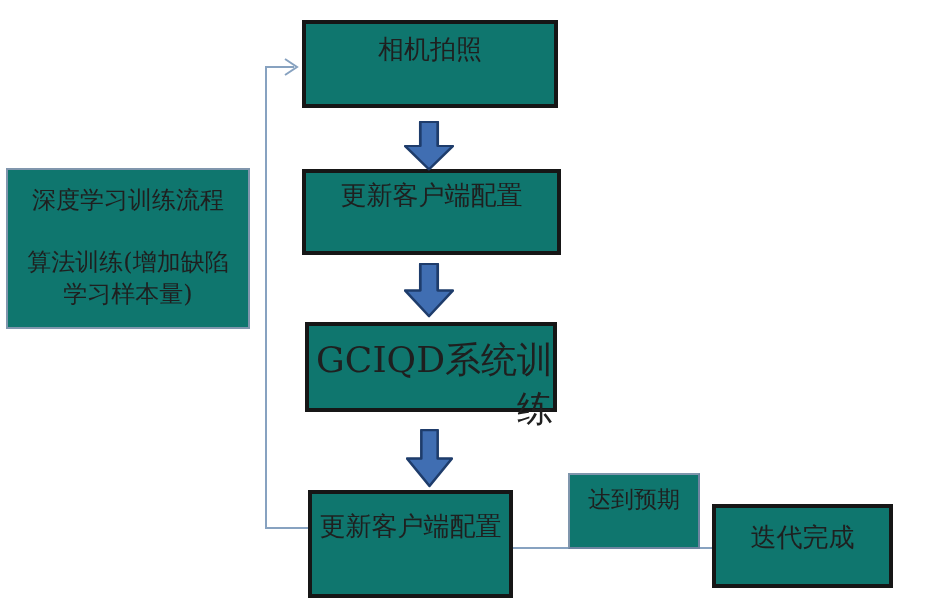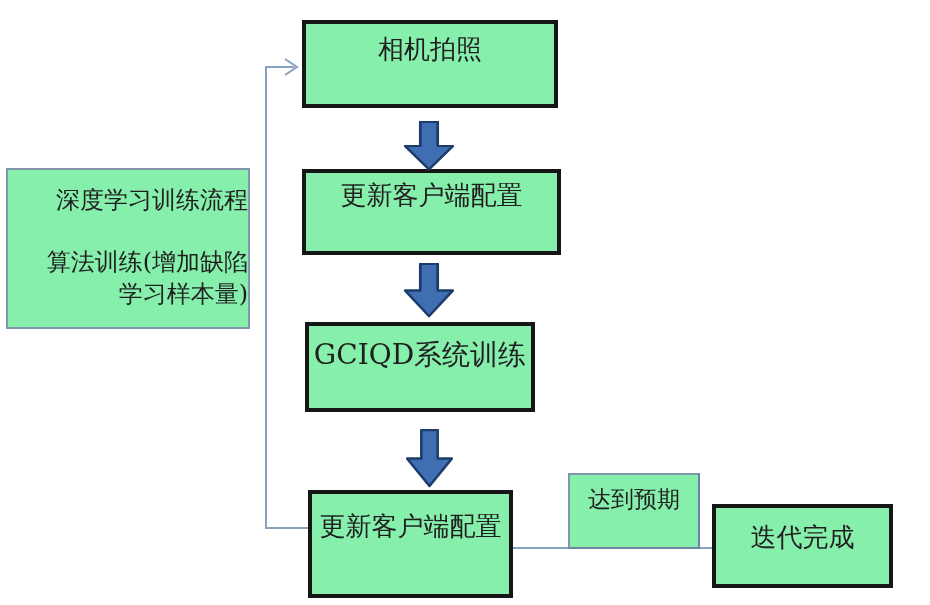--- a/index.html
+++ b/index.html
@@ -18,43 +18,42 @@
   .stage {
     position: relative;
     width: 930px;
     height: 605px;
     background: var(--page-bg);
     overflow: hidden;
   }
 
   .node {
     position: absolute;
-    background: #86efac;
+    background: #0f766e;
     text-align: center;
   }
   .node-thick {
     border: 4px solid var(--box-border);
   }
   .node-light {
     border: 2px solid var(--light-box-border);
   }
 
   .node-camera   { left: 302px; top:  20px; width: 256px; height: 88px;  font-size: 26px; padding-top: 8px;  }
   .node-mark     { left: 302px; top: 169px; width: 259px; height: 86px;  font-size: 26px; padding-top: 5px;  }
-  .node-train    { left: 305px; top: 322px; width: 230px; height: 90px;  font-size: 28px; padding-top: 10px; }
+  .node-train    { left: 305px; top: 322px; width: 252px; height: 90px;  font-size: 36px; padding-top: 10px; text-align: right; }
   .node-update   { left: 308px; top: 490px; width: 205px; height: 108px; font-size: 26px; padding-top: 16px; line-height: 33px; }
   .node-complete { left: 712px; top: 504px; width: 181px; height: 84px;  font-size: 26px; padding-top: 12px; }
   .node-expected { left: 568px; top: 473px; width: 132px; height: 76px;  font-size: 23px; padding-top: 9px;
                    border-right-color:#6e84a0; border-bottom-color:#6e84a0; }
 
   .legend-box {
     left: 6px; top: 168px; width: 244px; height: 161px;
     font-size: 24px;
     padding-top: 14px;
-    text-align: right;
   }
   .legend-line { line-height: 32px; }
   .legend-gap  { height: 30px; }
 
   .block-arrow { position: absolute; }
   .arrow-1 { left: 404px; top: 121px; width: 50px; height: 50px; }
   .arrow-2 { left: 404px; top: 263px; width: 50px; height: 55px; }
   .arrow-3 { left: 406px; top: 429px; width: 47px; height: 59px; }
   .block-arrow svg { display: block; width: 100%; height: 100%; }
 

